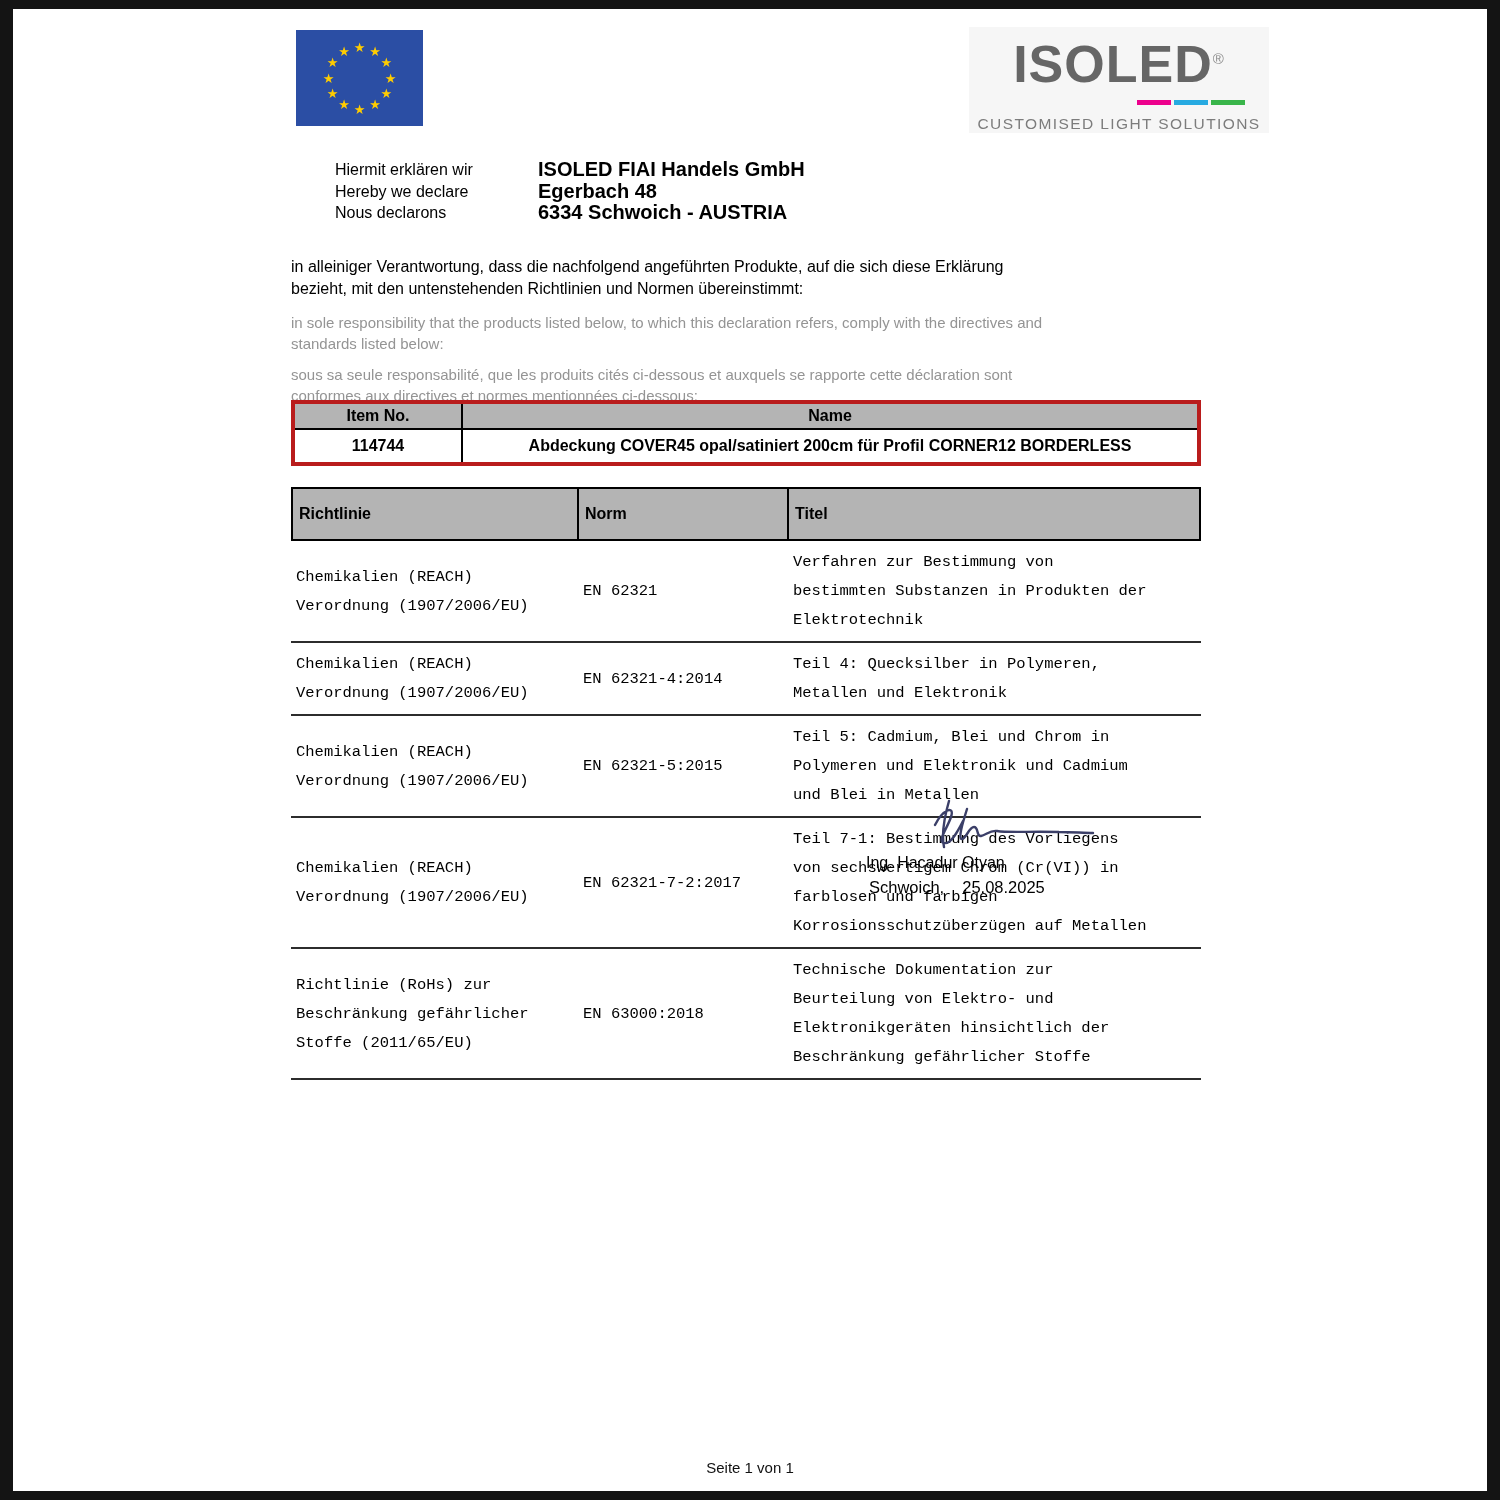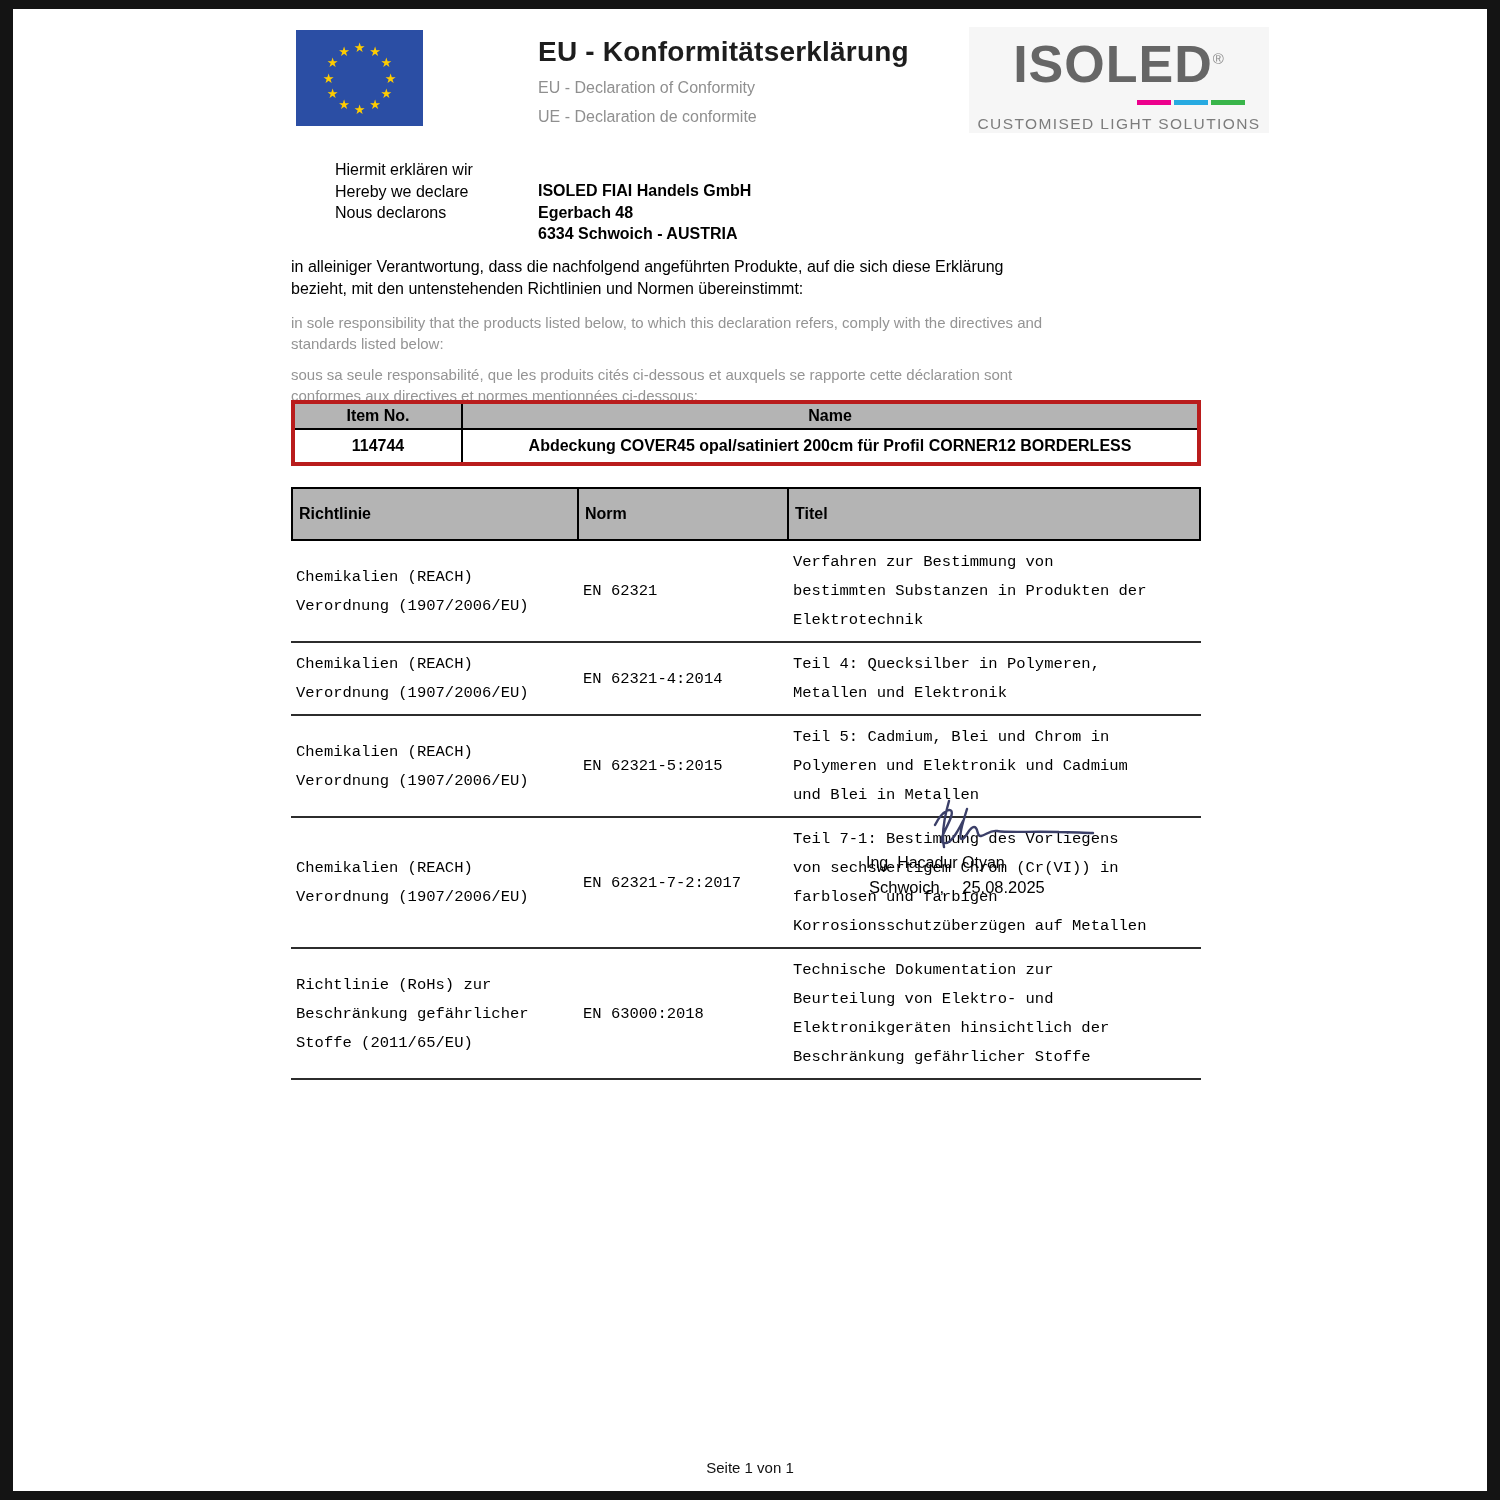--- a/index.html
+++ b/index.html
@@ -44,21 +44,21 @@
   .logo-word .reg { font-size:15px; vertical-align:super; color:#8a8a8a; font-weight:normal; }
   .logo-bars { margin-top:1px; text-align:right; padding-right:24px; }
   .logo-bars .bar { display:inline-block; width:34px; height:5px; margin-left:3px; }
   .bar-0 { background:#ec008c; }
   .bar-1 { background:#27aae1; }
   .bar-2 { background:#39b54a; }
   .logo-tag { margin-top:6px; font-size:15.5px; color:#7c7c7c; letter-spacing:1.4px; }
 
   
   .declarers { position:absolute; left:278px; top:150px; font-size:16px; line-height:21.5px;margin-left:44px; }
-  .company  { position:absolute; left:525px; top:150px; font-size:16px; line-height:21.5px; font-weight:bold;margin-top:21px; }
+  .company  { position:absolute; left:525px; top:150px; font-size:20px; line-height:21.5px; font-weight:bold; }
 
   
   .statement { position:absolute; left:278px; top:247px; width:755px; }
   .statement .de { font-size:16px; line-height:22px; color:#000; margin-bottom:12px; }
   .statement .en, .statement .fr { font-size:15px; line-height:21px; color:#949494; margin-bottom:10px; }
 
   
   .ptable { position:absolute; left:278px; top:391px; width:910px; border:4px solid #b91c1c; box-sizing:border-box;text-align:center; }
   .ptable .hrow { display:flex; background:#b4b4b4; font-weight:bold; font-size:16px; }
   .ptable .hrow > div { padding:3px 6px; box-sizing:border-box; }
@@ -103,25 +103,20 @@
       <span class="star" style="transform: translate(-50%, -50%) rotate(120deg) translateY(-31px) rotate(-120deg);">★</span>
       <span class="star" style="transform: translate(-50%, -50%) rotate(150deg) translateY(-31px) rotate(-150deg);">★</span>
       <span class="star" style="transform: translate(-50%, -50%) rotate(180deg) translateY(-31px) rotate(-180deg);">★</span>
       <span class="star" style="transform: translate(-50%, -50%) rotate(210deg) translateY(-31px) rotate(-210deg);">★</span>
       <span class="star" style="transform: translate(-50%, -50%) rotate(240deg) translateY(-31px) rotate(-240deg);">★</span>
       <span class="star" style="transform: translate(-50%, -50%) rotate(270deg) translateY(-31px) rotate(-270deg);">★</span>
       <span class="star" style="transform: translate(-50%, -50%) rotate(300deg) translateY(-31px) rotate(-300deg);">★</span>
       <span class="star" style="transform: translate(-50%, -50%) rotate(330deg) translateY(-31px) rotate(-330deg);">★</span>
     </div>
 
-  <div class="title-block">
-    <h1>EU - Konformitätserklärung</h1>
-    <div class="sub">EU - Declaration of Conformity</div>
-    <div class="sub">UE - Declaration de conformite</div>
-  </div>
 
   <div class="logo">
     <div class="logo-word"><span>ISOLED</span><span class="reg">®</span></div>
     <div class="logo-bars"><span class="bar bar-0"></span><span class="bar bar-1"></span><span class="bar bar-2"></span></div>
     <div class="logo-tag">CUSTOMISED LIGHT SOLUTIONS</div>
   </div>
 
   <div class="declarers">
     <div>Hiermit erklären wir</div>
     <div>Hereby we declare</div>

